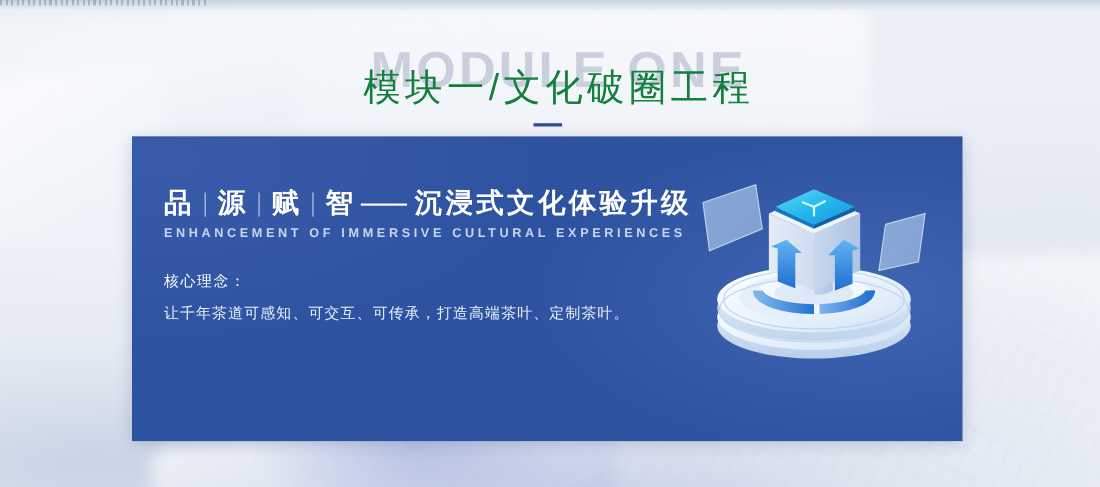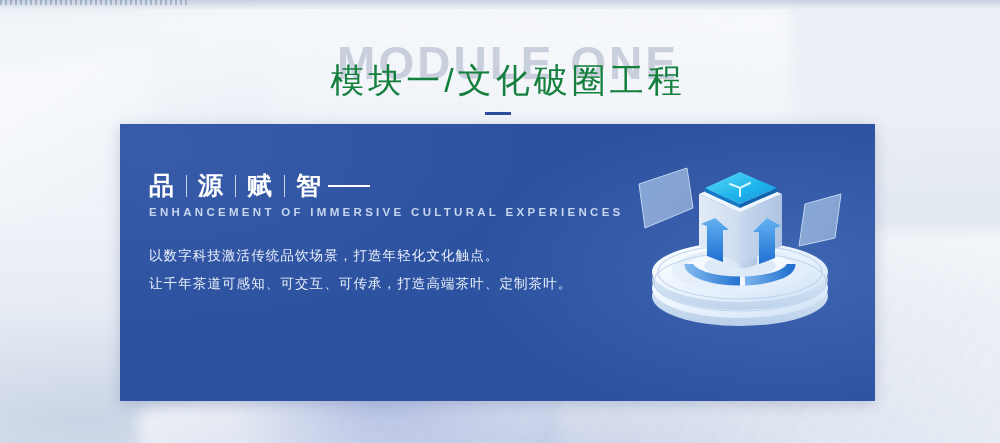--- a/index.html
+++ b/index.html
@@ -249,26 +249,27 @@
 
       <div class="headline">
         <span class="ch">品</span>
         <span class="sep"></span>
         <span class="ch">源</span>
         <span class="sep"></span>
         <span class="ch">赋</span>
         <span class="sep"></span>
         <span class="ch">智</span>
         <span class="emdash"></span>
+        <span class="tail">沉浸式文化体验升级</span>
       </div>
 
       <div class="subheadline">ENHANCEMENT OF IMMERSIVE CULTURAL EXPERIENCES</div>
 
       <div class="core-block">
-        <div class="core-line">以数字科技激活传统品饮场景，打造年轻化文化触点。</div>
+        <div class="core-label">核心理念：</div>
         <div class="core-line">让千年茶道可感知、可交互、可传承，打造高端茶叶、定制茶叶。</div>
       </div>
     </div>
 
     <div class="illus">
       <svg viewBox="0 0 230 200" width="230" height="200" aria-hidden="true">
         <defs>
           <linearGradient id="gPlatTop" x1="0" y1="0" x2="1" y2="1">
             <stop offset="0%" stop-color="#ffffff"></stop>
             <stop offset="55%" stop-color="#e8f2fd"></stop>

